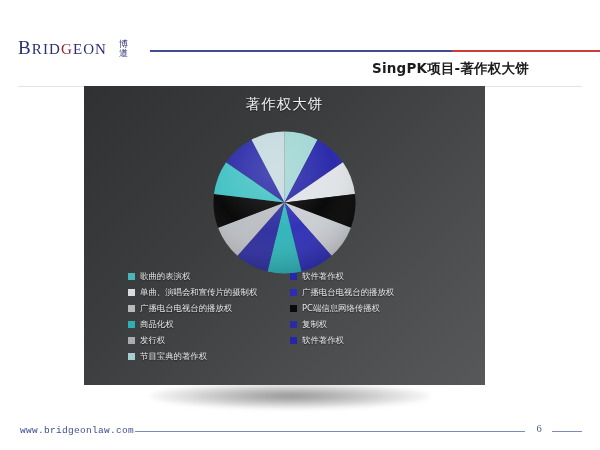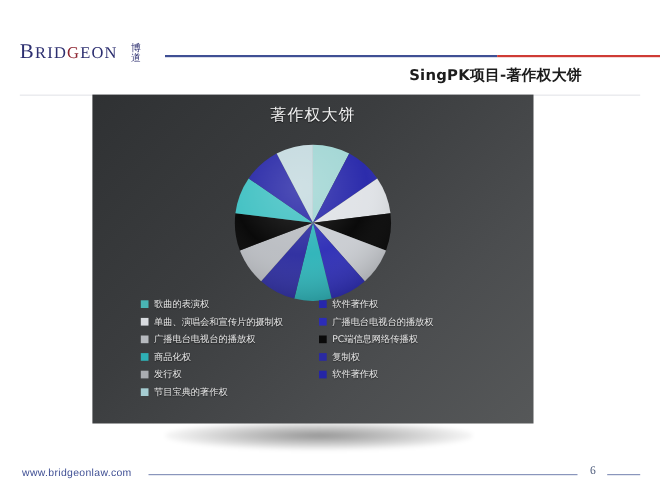--- a/index.html
+++ b/index.html
@@ -167,21 +167,21 @@
     font-family: "DejaVu Sans", sans-serif;
     line-height: 11px;
     text-shadow: 0 1px 1px rgba(0,0,0,0.55);
   }
 
   
   .footer-url {
     position: absolute;
     left: 20px;
     top: 425px;
-    font-family: Liberation Sans, sans-serif;
+    font-family: Liberation Mono, monospace;
     font-size: 9.5px;
     color: #3f4f94;
     letter-spacing: 0.3px;
   }
   .footer-rule-left {
     position: absolute;
     left: 135px;
     top: 431px;
     width: 390px;
     height: 1.4px;

